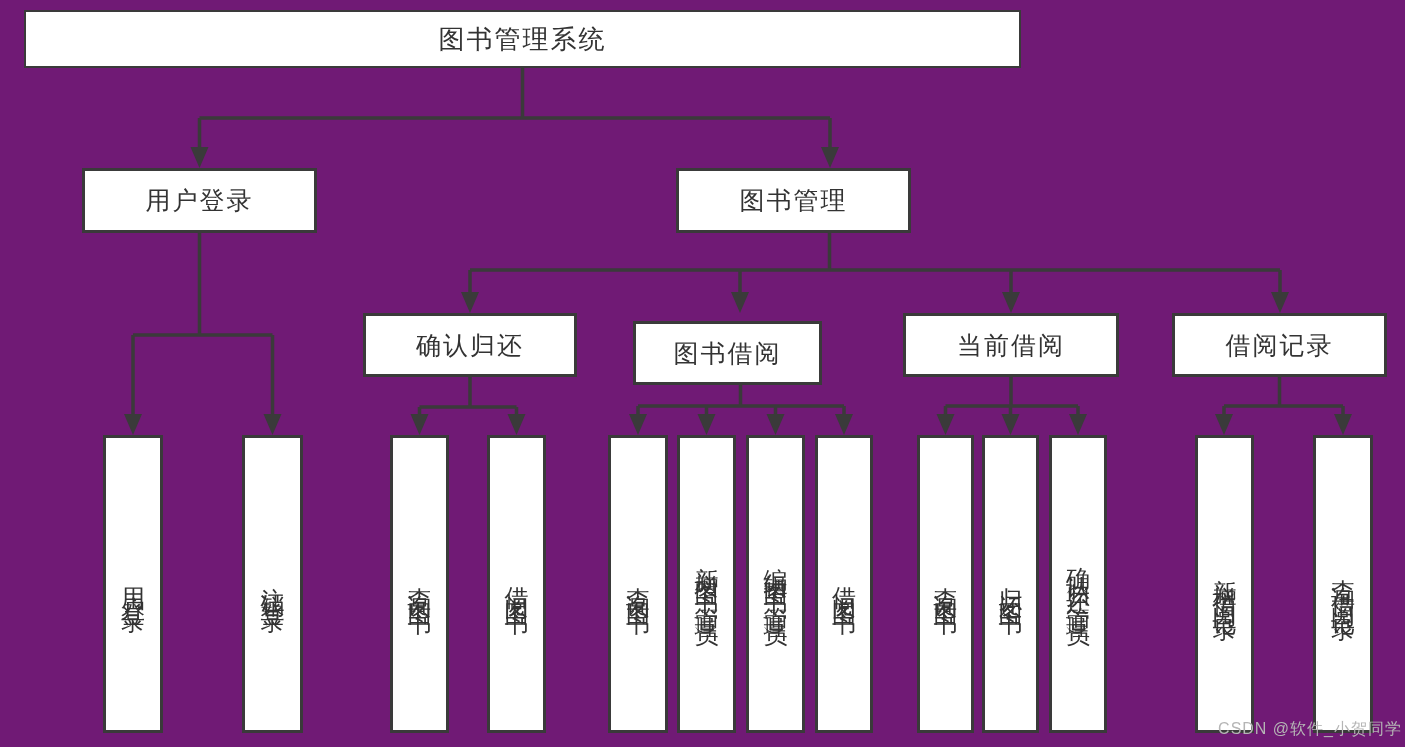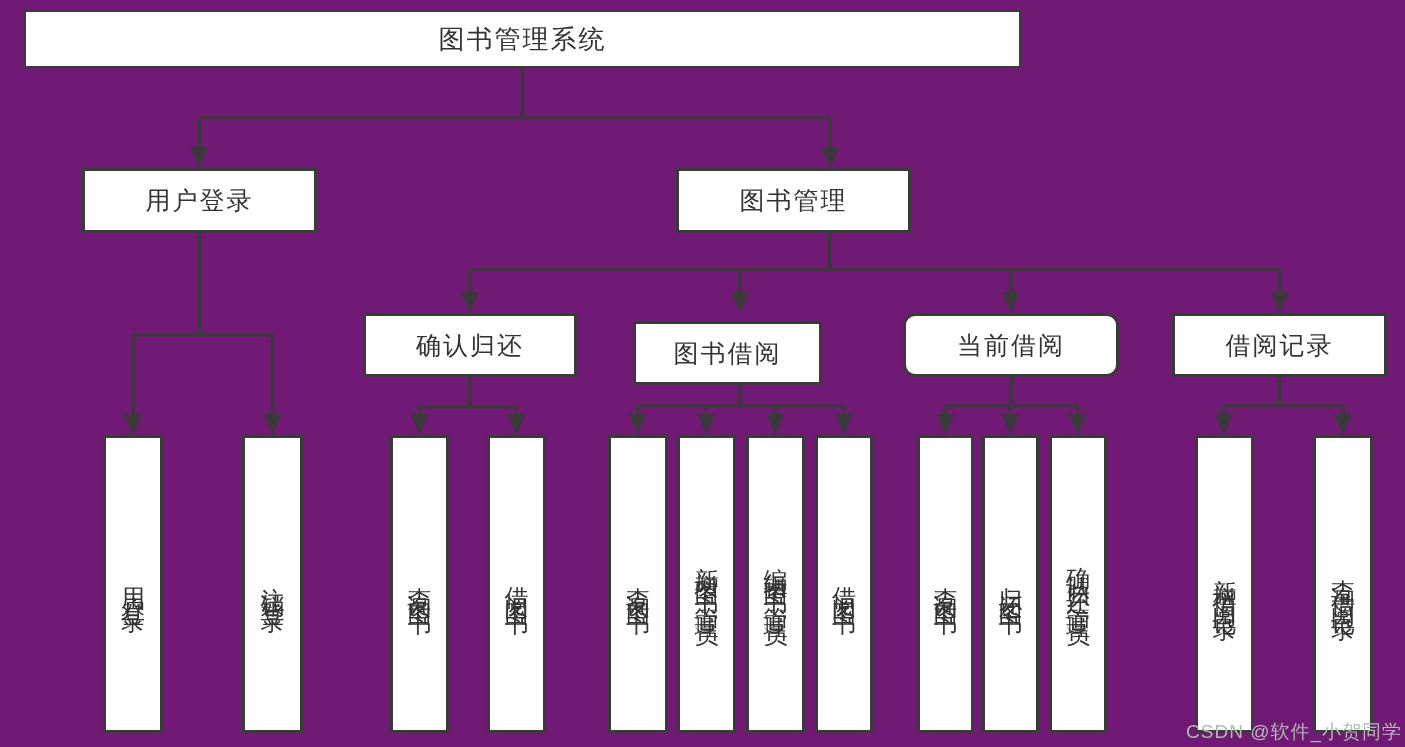--- a/index.html
+++ b/index.html
@@ -26,21 +26,21 @@
     writing-mode:vertical-rl;
     font-size:24px;
     letter-spacing:8px;
     color:#333333;
     line-height:1;
     white-space:nowrap;
   }
   #watermark{
     position:absolute;
     right:3px;top:719px;
-    font-size:19px;
+    font-size:16px;
     color:#b5b5b5;
     letter-spacing:1px;
     z-index:5;
     white-space:nowrap;
   }
 </style>
 </head>
 <body>
 
 <div id="canvas">
@@ -85,21 +85,21 @@
     </g>
   </svg>
 
   <div class="node hnode rootnode" style="left:24px;top:10px;width:997px;height:58px;">图书管理系统</div>
 
   <div class="node hnode" style="left:82px;top:168px;width:235px;height:65px;">用户登录</div>
   <div class="node hnode" style="left:676px;top:168px;width:235px;height:65px;">图书管理</div>
 
   <div class="node hnode" style="left:363px;top:313px;width:214px;height:64px;">确认归还</div>
   <div class="node hnode" style="left:633px;top:313px;width:189px;height:64px;margin-top:8px;">图书借阅</div>
-  <div class="node hnode" style="left:903px;top:313px;width:216px;height:64px;border-radius:12px;">当前借阅</div>
+  <div class="node hnode" style="left:903px;top:313px;width:216px;height:64px;">当前借阅</div>
   <div class="node hnode" style="left:1172px;top:313px;width:215px;height:64px;">借阅记录</div>
 
   <div class="node vnode" style="left:103px;top:435px;width:60px;height:298px;">
     <span>用户登录</span>
     </div>
   <div class="node vnode" style="left:242px;top:435px;width:61px;height:298px;">
     <span>注销登录</span>
     </div>
 
   <div class="node vnode" style="left:390px;top:435px;width:59px;height:298px;">

